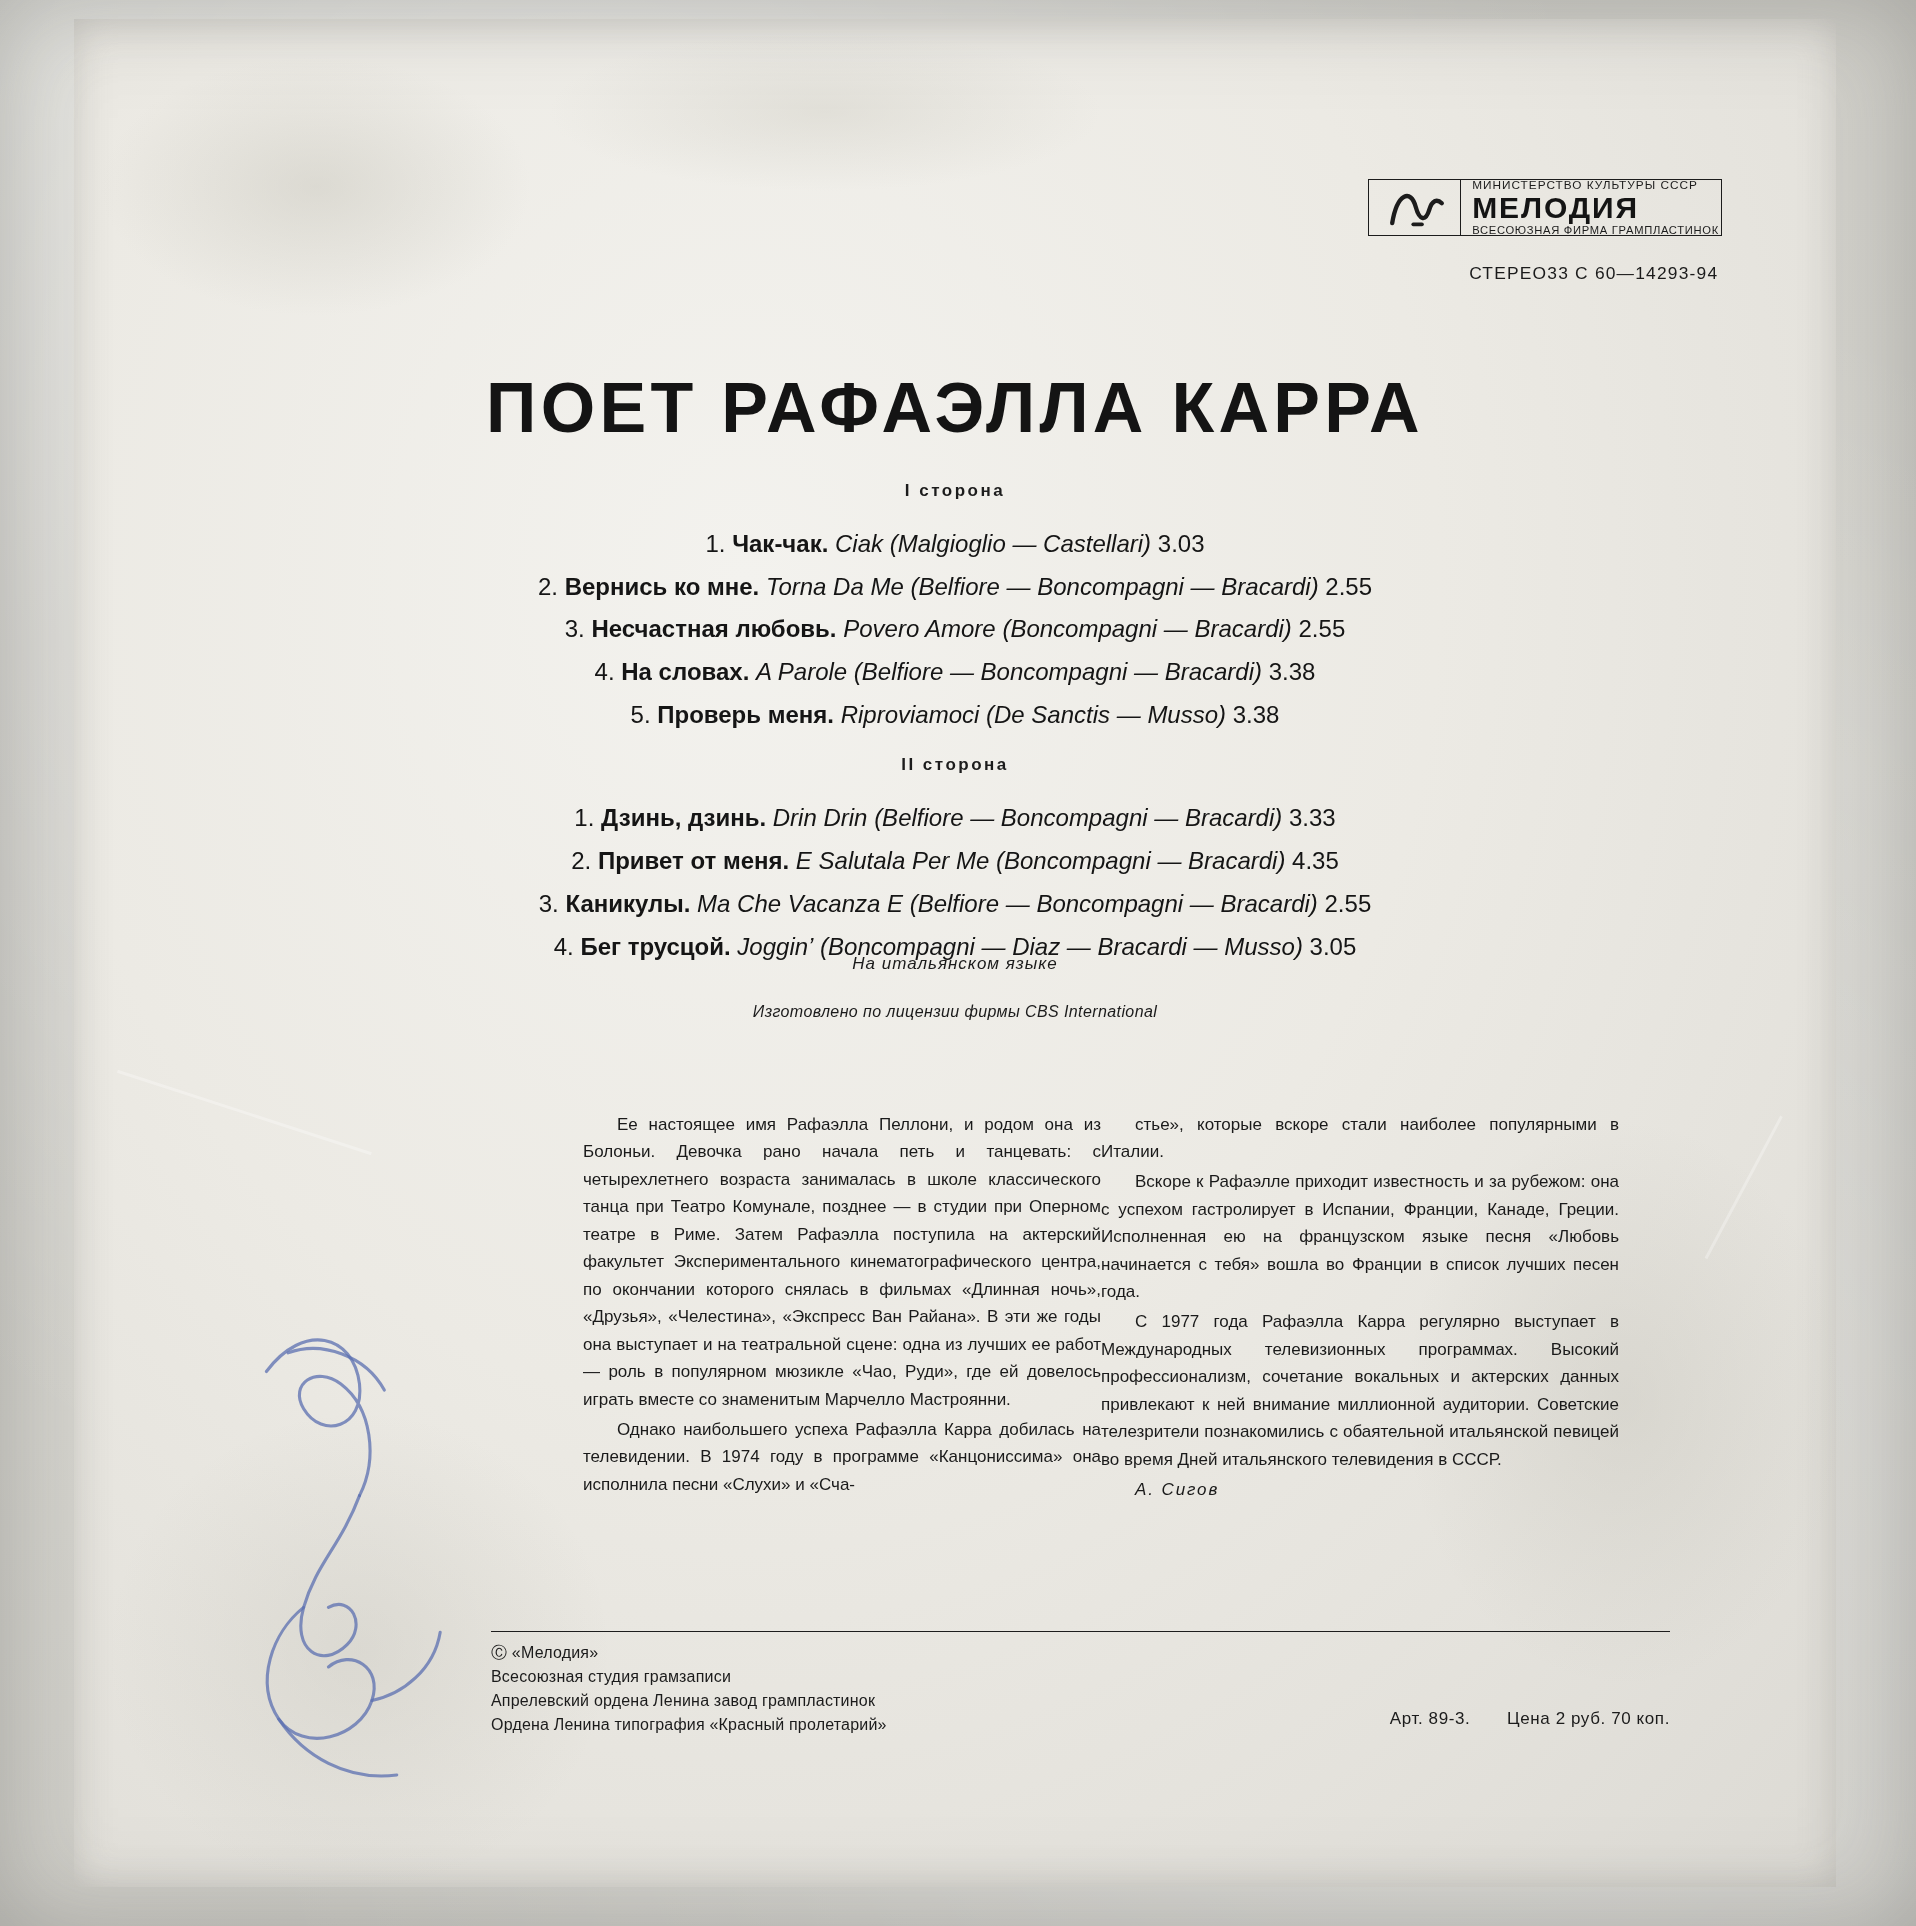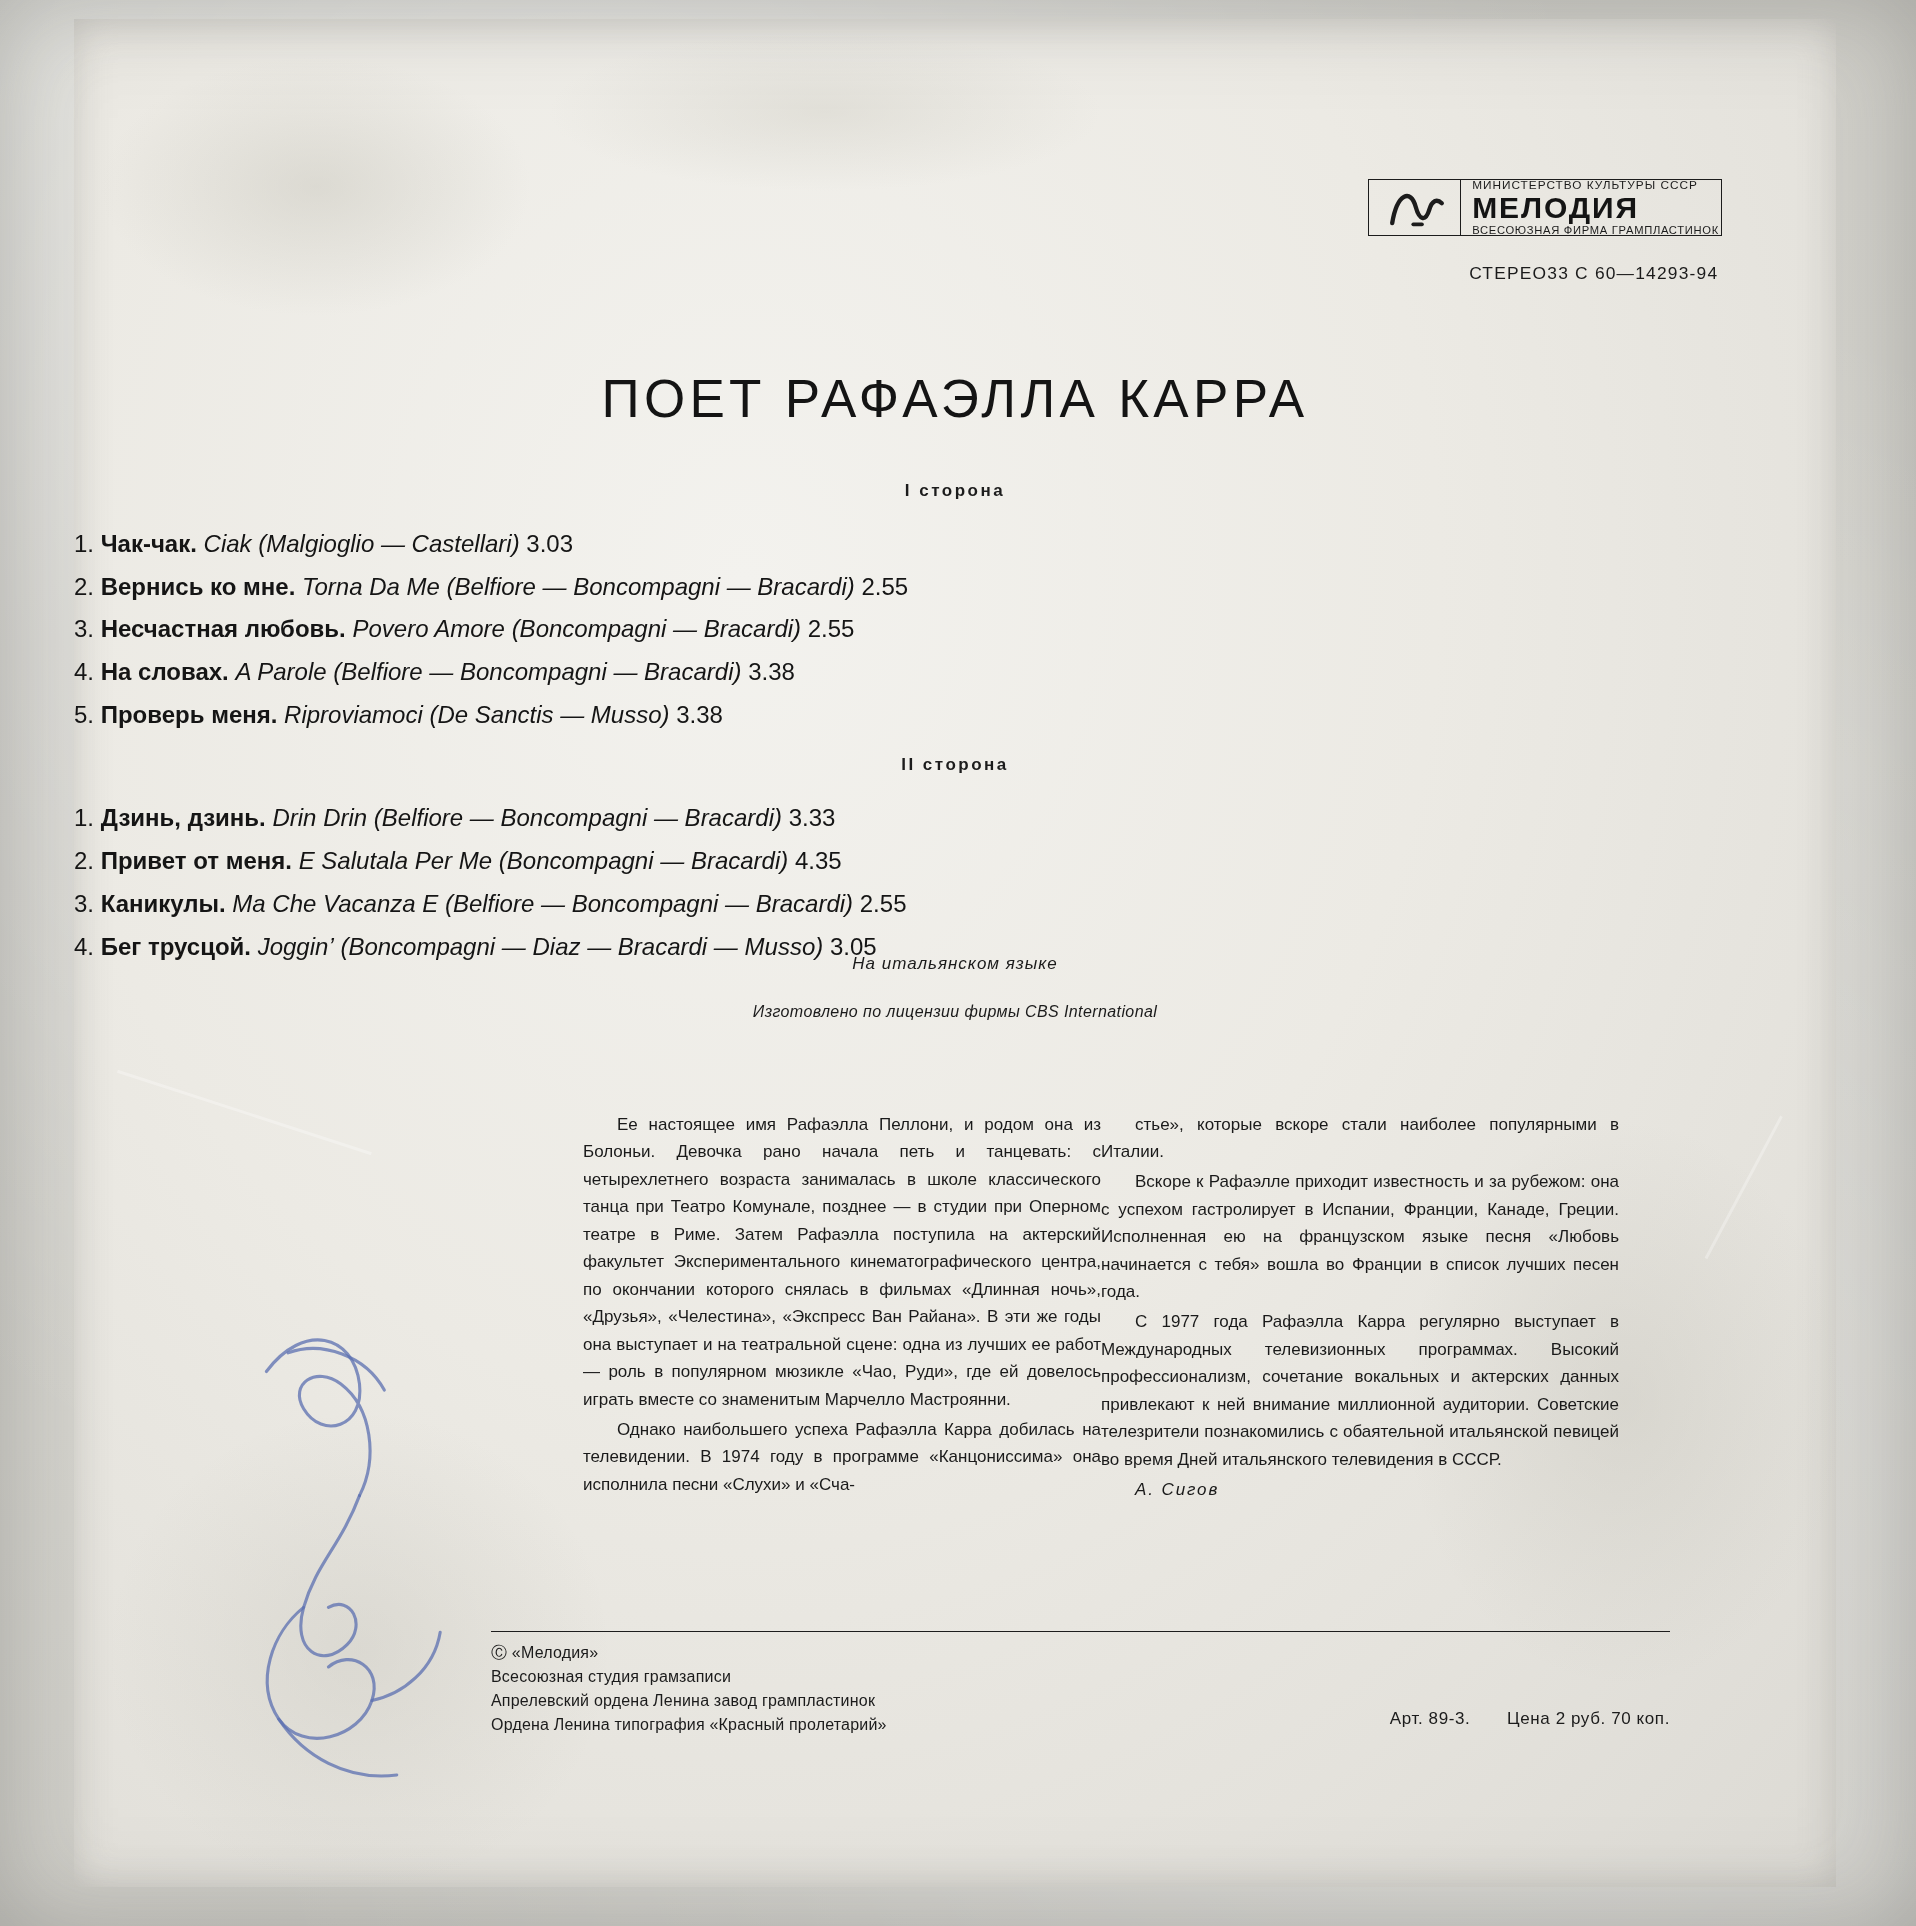--- a/index.html
+++ b/index.html
@@ -110,41 +110,42 @@
     padding: 0 3.7px;
   }
 
   
   #album-title {
     position: absolute;
     top: 349px;
     left: 0;
     width: 100%;
     text-align: center;
-    font-size: 53px;
-    font-weight: normal;
+    font-size: 70px;
+    font-weight: bold;
     letter-spacing: 4.3px;
     color: #141414;
   }
 
   
   .side-label {
     text-align: center;
     font-size: 17px;
     letter-spacing: 2.5px;
     color: #1c1c1c;
     font-weight: bold;
   }
   #tracks {
     position: absolute;
     top: 462px;
     left: 0;
     width: 100%;
   }
   .track {
+    text-align: center;
     font-size: 24px;
     color: #151515;
     line-height: 1.78;
     white-space: nowrap;
   }
   .t-num { font-weight: normal; }
   .t-ru { font-weight: bold; }
   .t-it { font-style: italic; }
   .t-dur { font-style: normal; }
   .gap-a { height: 22.3px; }

